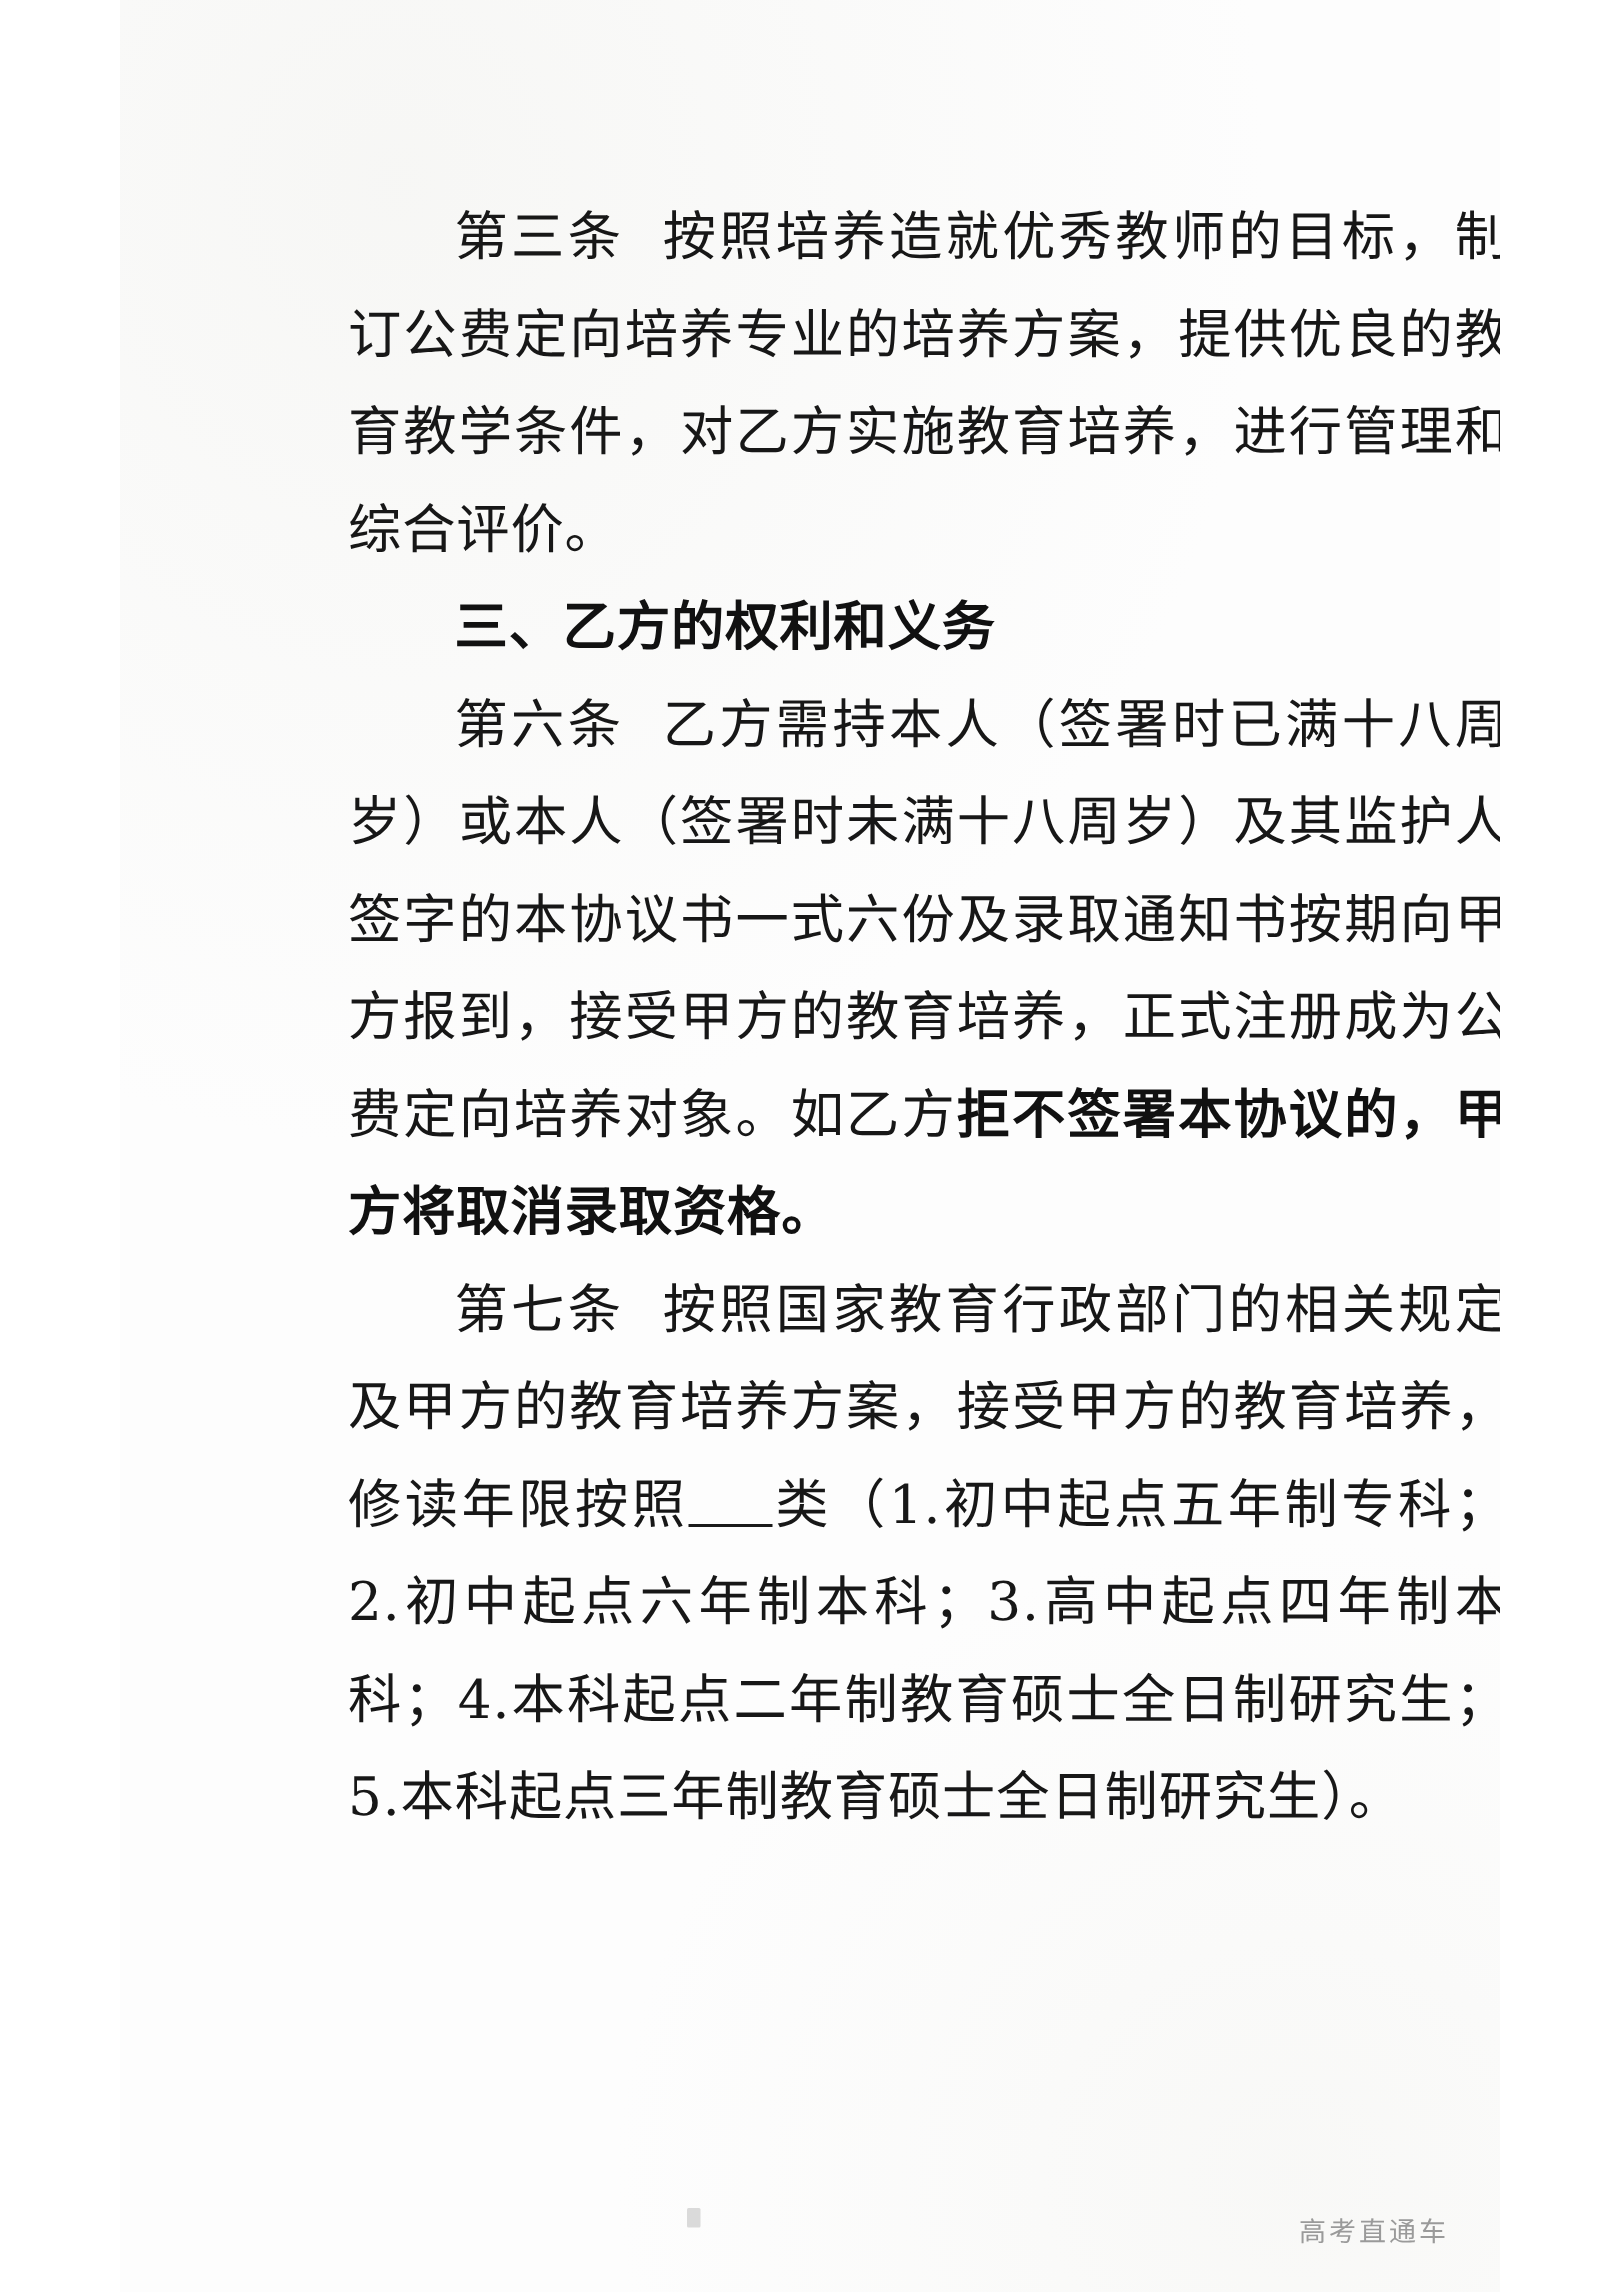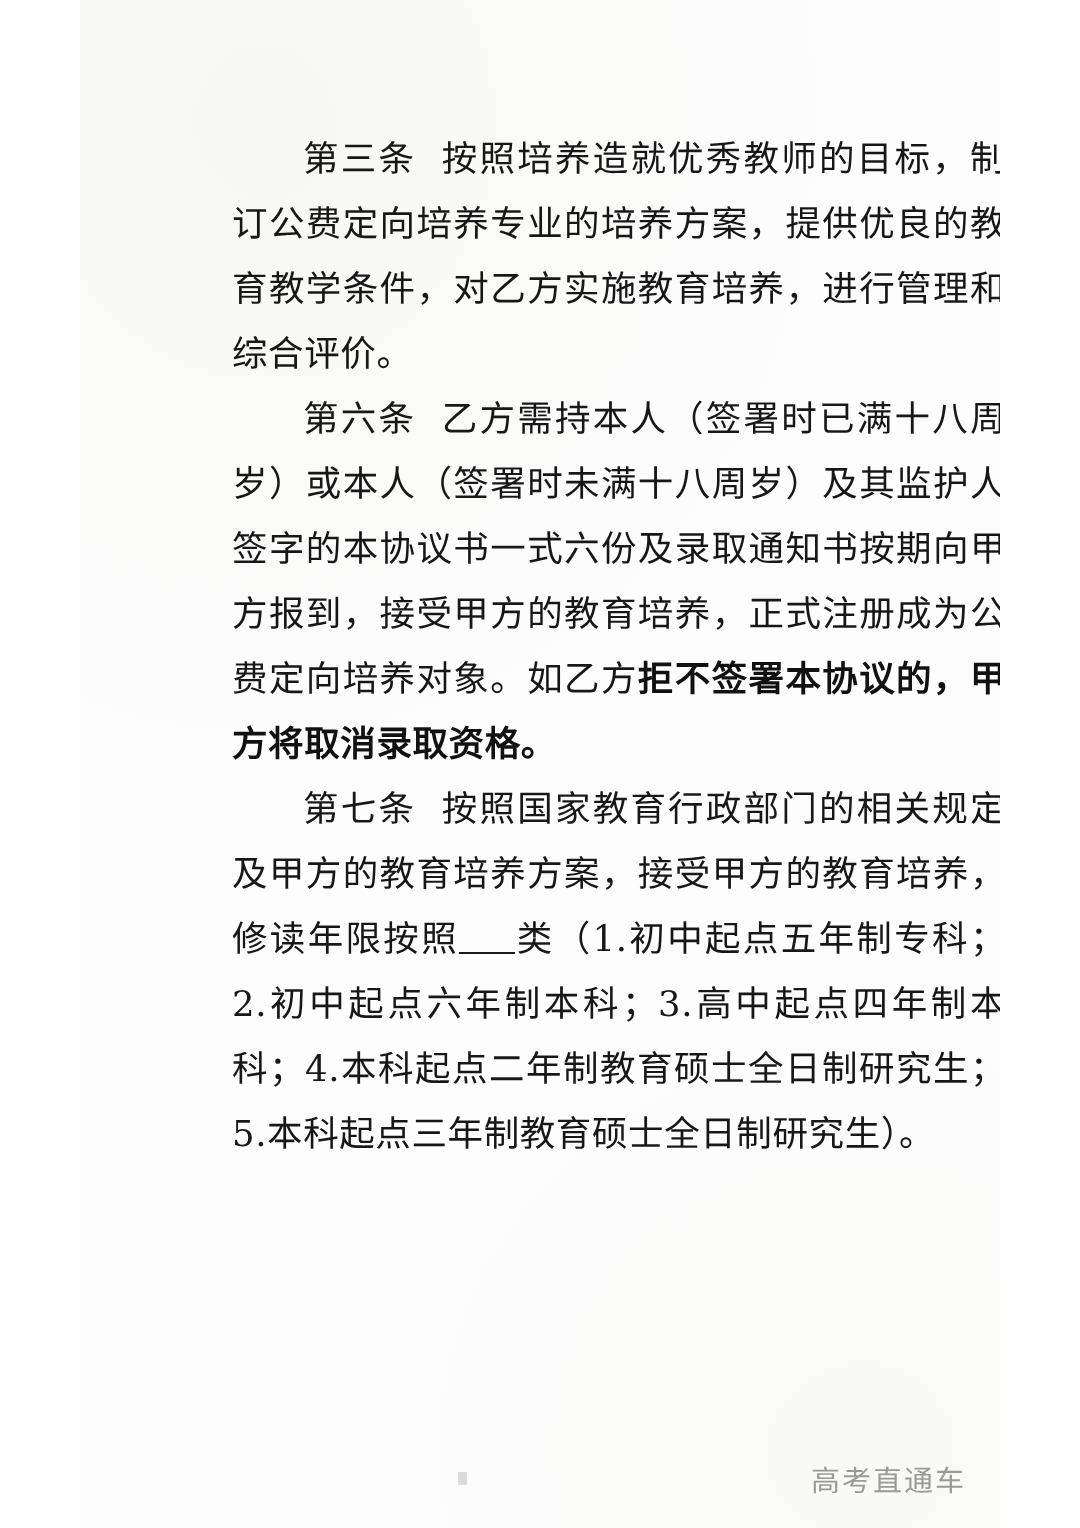--- a/index.html
+++ b/index.html
@@ -80,21 +80,21 @@
     width: 56px;
     border-bottom: 2.5px solid #1a1a1a;
     vertical-align: -3px;
   }
 
   #watermark {
     position: absolute;
     right: 34px;
     bottom: 28px;
     font-family: Liberation Mono, monospace;
-    font-size: 29px;
+    font-size: 18px;
     letter-spacing: 2px;
     color: #9a9a9a;
     user-select: none;
     white-space: nowrap;
   }
 
   
   #scan-speck {
     position: absolute;
     left: 378px;
@@ -112,20 +112,21 @@
 <div id="page">
 
   <div id="scan-tint"></div>
 
   <div id="body-text">
 
     <p class="para"><span>第三条</span><span class="label-gap"></span><span>按照培养造就优秀教师的目标，制订公费定向培养专业的培养方案，提供优良的教育教学条件，对乙方实施教育培养，进行管理和综合评价。</span></p>
 
 
 
+    <h2 class="section-heading">三、乙方的权利和义务</h2>
 
     <p class="para"><span>第六条</span><span class="label-gap"></span><span>乙方需持本人（签署时已满十八周岁）或本人（签署时未满十八周岁）及其监护人签字的本协议书一式六份及录取通知书按期向甲方报到，接受甲方的教育培养，正式注册成为公费定向培养对象。如乙方</span><span class="emph">拒不签署本协议的，甲方将取消录取资格。</span></p>
 
     <p class="para"><span>第七条</span><span class="label-gap"></span><span>按照国家教育行政部门的相关规定及甲方的教育培养方案，接受甲方的教育培养，修读年限按照</span><span class="blank"></span><span>类（1.初中起点五年制专科；2.初中起点六年制本科；3.高中起点四年制本科；4.本科起点二年制教育硕士全日制研究生；5.本科起点三年制教育硕士全日制研究生）。</span></p>
 
   </div>
 
   <div id="scan-speck"></div>
 
   <div id="watermark">高考直通车</div>

